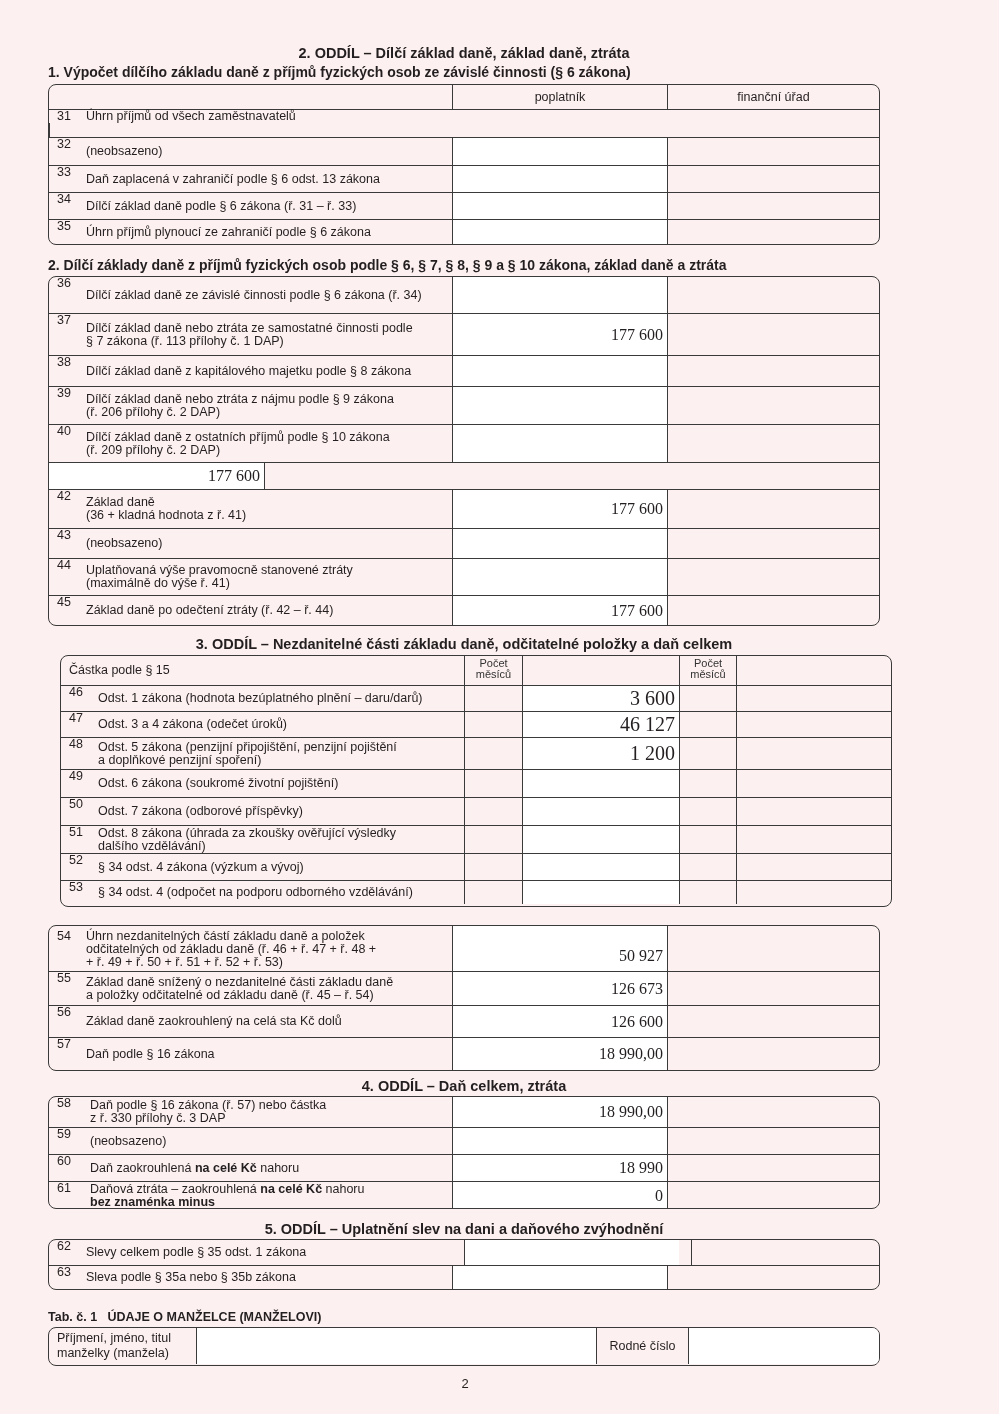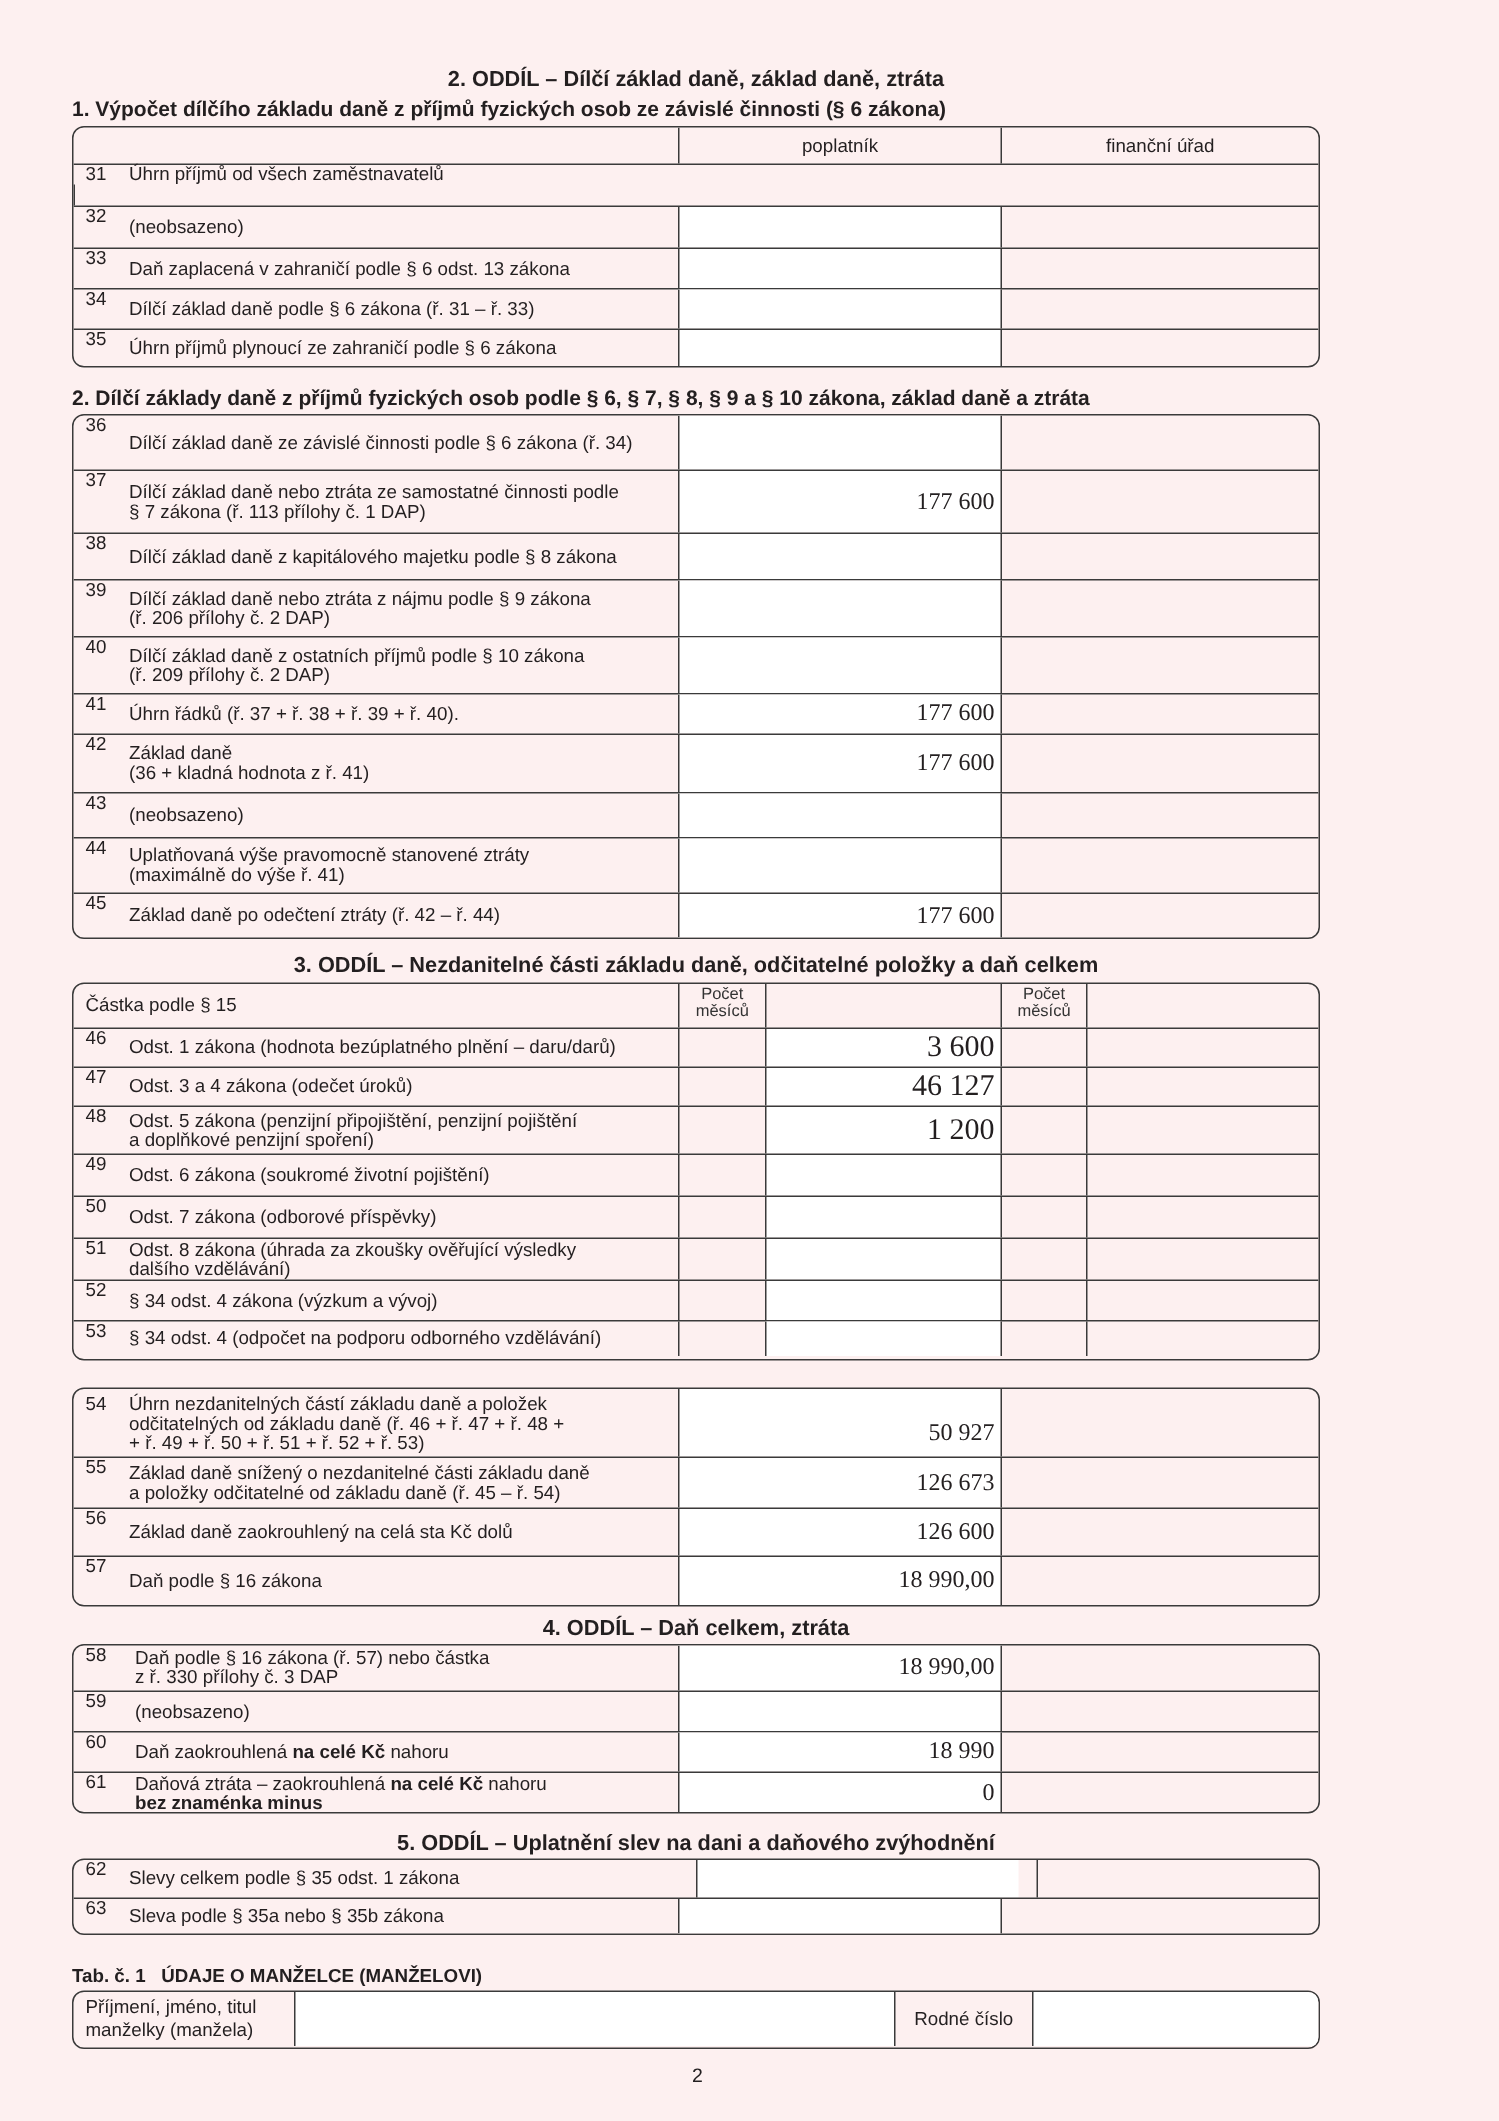--- a/index.html
+++ b/index.html
@@ -114,24 +114,20 @@
   </div>
   <div class="row" style="height:38px;">
     <div class="c lbl">
         <span class="num">40</span>
         <span class="txt"><span>Dílčí základ daně z ostatních příjmů podle § 10 zákona</span><br><span>(ř. 209 přílohy č. 2 DAP)</span></span>
       </div>
     <div class="c val"></div>
     <div class="c fu"></div>
   </div>
   <div class="row" style="height:27px;">
-    <div class="c lbl">
-        <span class="num">41</span>
-        <span class="txt">Úhrn řádků (ř. 37 + ř. 38 + ř. 39 + ř. 40).</span>
-      </div>
     <div class="c val">177 600</div>
     <div class="c fu"></div>
   </div>
   <div class="row" style="height:39px;">
     <div class="c lbl">
         <span class="num">42</span>
         <span class="txt"><span>Základ daně</span><br><span>(36 + kladná hodnota z ř. 41)</span></span>
       </div>
     <div class="c val">177 600</div>
     <div class="c fu"></div>
@@ -157,21 +153,21 @@
         <span class="num">45</span>
         <span class="txt">Základ daně po odečtení ztráty (ř. 42 – ř. 44)</span>
       </div>
     <div class="c val">177 600</div>
     <div class="c fu"></div>
   </div>
 </div>
 
 <div class="sec-title" style="top:636px;">3. ODDÍL – Nezdanitelné části základu daně, odčitatelné položky a daň celkem</div>
 
-<div class="tbl" style="top:655px;height:252px;">
+<div class="tbl" style="top:655px;height:252px;margin-left:12px;">
   <div class="row" style="height:29px;">
     <div class="c lbl" style="align-items:center;">
         <span class="txt">Částka podle § 15</span>
       </div>
     <div class="c pm"><span>Počet</span><br><span>měsíců</span></div>
     <div class="c" style="width:157px;"></div>
     <div class="c pm2"><span>Počet</span><br><span>měsíců</span></div>
     <div class="c fu"></div>
   </div>
   <div class="row" style="height:26px;">

